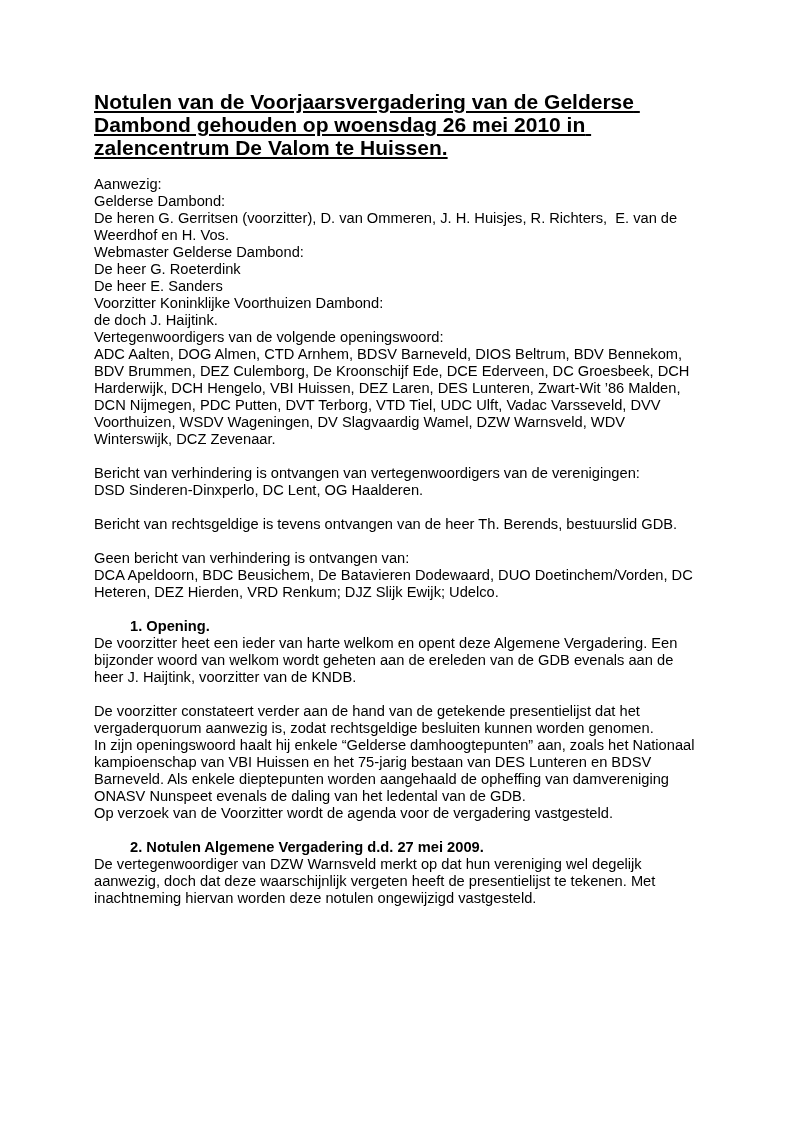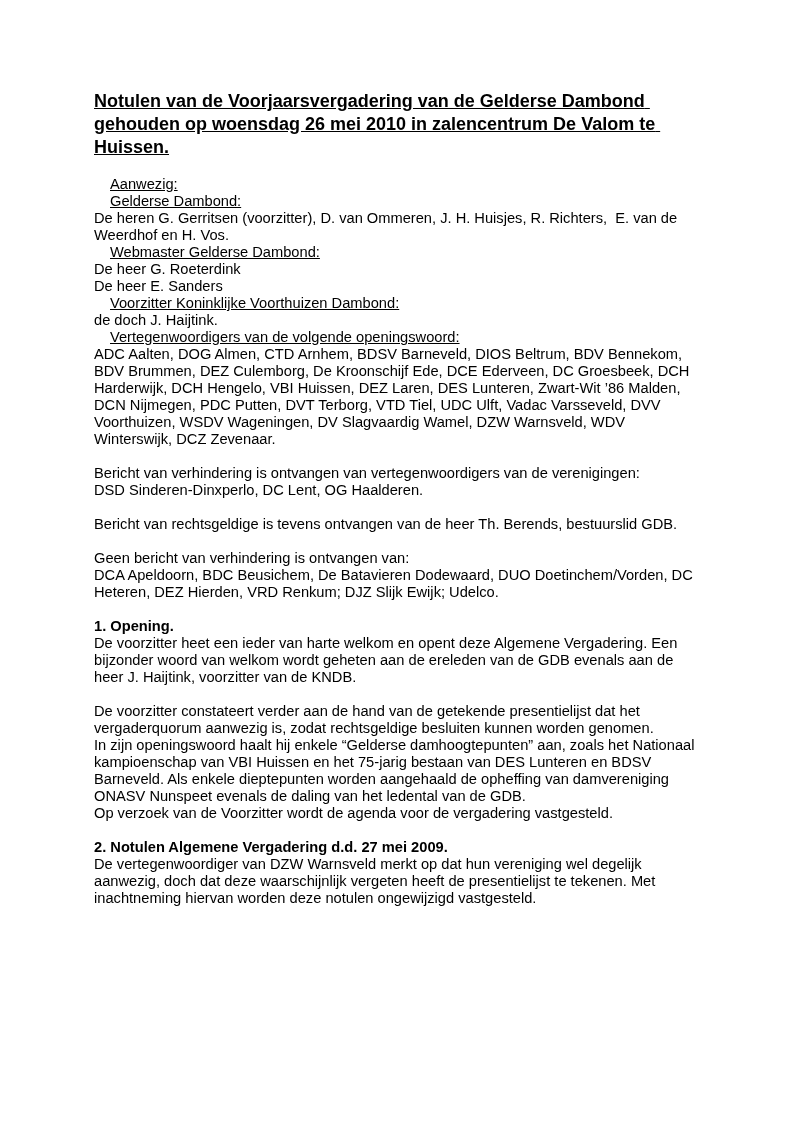--- a/index.html
+++ b/index.html
@@ -29,29 +29,28 @@
     margin: 0;
     padding: 0;
     white-space: pre-wrap;
   }
   .content p.blank {
     height: 17px;
   }
   .content p.title {
     font-weight: bold;
     text-decoration: underline;
-    font-size: 18px;
+    font-size: 21px;
     line-height: 23px;
   }
   .content p.u {
-    text-decoration: underline;
-    margin-left: 16px;
   }
   .content p.h {
     font-weight: bold;
+    margin-left: 36px;
   }
 </style>
 </head>
 <body>
 
 <div class="page">
   <div class="content">
       <p class="title">Notulen van de Voorjaarsvergadering van de Gelderse Dambond gehouden op woensdag 26 mei 2010 in zalencentrum De Valom te Huissen.</p>
       <p class="blank"></p>
       <p class="u">Aanwezig:</p>

